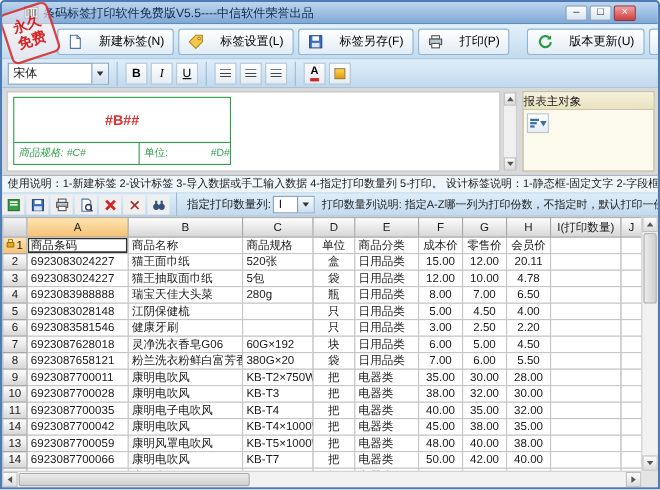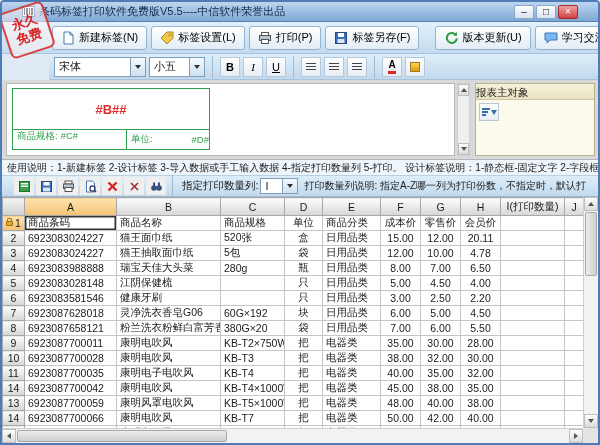--- a/index.html
+++ b/index.html
@@ -19,29 +19,29 @@
 
   
   .stamp { position:absolute; left:2px; top:4px; width:46px; height:48px; z-index:60;
     transform:rotate(-18deg); border:2px solid rgba(214,34,34,.85); border-radius:6px;
     background:rgba(255,242,242,.55); color:#d62222; font-weight:bold; font-size:13px;
     display:flex; flex-direction:column; align-items:center; justify-content:center; line-height:1.15; }
 
   
   .toolbar1 { height:32px; display:flex; align-items:center; gap:4px; padding:0 6px 0 50px;
     background:linear-gradient(#e2f1fb,#c3dbee); border-bottom:1px solid #a9c4da; }
-  .tb-btn { display:inline-flex; align-items:center; gap:4px; height:24px; padding:0 8px;
+  .tb-btn { display:inline-flex; align-items:center; gap:15px; height:24px; padding:0 8px;
     border:1px solid #92b4d2; border-radius:3px; background:linear-gradient(#ffffff,#e2edf6);
     font-size:11px; white-space:nowrap; cursor:default; }
   .tb-btn svg { width:14px; height:14px; }
   .sep { width:1px; height:22px; background:#9fb9cf; margin:0 4px; }
 
   
   .fontbar { height:26px; display:flex; align-items:center; gap:3px; padding:0 5px;
-    background:linear-gradient(#ddeefa,#c2d9ec); border-bottom:1px solid #a9c4da;margin-left:47px; }
+    background:linear-gradient(#ddeefa,#c2d9ec); border-bottom:1px solid #a9c4da; }
   .combo { display:inline-flex; align-items:center; height:20px; background:#fff;
     border:1px solid #7f9db9; font-size:11px; padding-left:4px; }
   .combo .dd { margin-left:auto; width:15px; height:100%; border-left:1px solid #7f9db9;
     background:linear-gradient(#f5fafe,#cfe0f0); display:flex; align-items:center; justify-content:center; }
   .tri { width:0; height:0; border-left:3.5px solid transparent; border-right:3.5px solid transparent; border-top:4px solid #333; }
   .font-combo { width:92px; } .size-combo { width:56px; }
   .fmt { width:20px; height:20px; display:inline-flex; align-items:center; justify-content:center;
     border:1px solid #b5c8da; background:linear-gradient(#fefefe,#e6edf4); font-size:11px; cursor:default; }
   .fmt.b { font-weight:bold; } .fmt.i { font-style:italic; font-family:"Liberation Serif",serif; } .fmt.u { text-decoration:underline; }
   .align-bars { width:10px; height:7px; background:repeating-linear-gradient(#444 0 1px,transparent 1px 3px); }
@@ -50,21 +50,21 @@
   .fillicon { width:10px; height:10px; background:linear-gradient(#ffd34d,#e09a10); border:1px solid #9a7a20; }
 
   
   .designer { height:80px; display:flex; background:#d9d9d9; border-bottom:1px solid #aeb6bd; }
   .canvas { flex:1; margin:3px 0 3px 4px; background:#fff; border:1px solid #b8b8b8; position:relative; }
   .label-box { position:absolute; left:5px; top:4px; width:198px; height:62px;
     border:1px solid #2f9e4e; background:#fff; display:flex; flex-direction:column; }
   .label-title { flex:1; display:flex; align-items:center; justify-content:center;
     color:#e03030; font-weight:bold; font-size:13px; }
   .label-row { height:20px; display:flex; border-top:1px solid #2f9e4e; color:#2f9e4e; font-size:9.5px; }
-  .label-cell { flex:1.4; display:flex; align-items:flex-start; padding-left:4px; gap:3px; }
+  .label-cell { flex:1.4; display:flex; align-items:center; padding-left:4px; gap:3px;font-style:italic; }
   .label-cell2 { flex:1; display:flex; align-items:center; padding-left:4px; gap:3px; border-left:1px solid #2f9e4e;justify-content:space-between; }
   .cvscroll { width:13px; margin:3px 2px; background:#f0f0f0; border:1px solid #cfcfcf;
     display:flex; flex-direction:column; justify-content:space-between; }
   .sb-arrow { height:12px; background:linear-gradient(#fdfdfd,#dcdcdc); border:1px solid #bfbfbf;
     display:flex; align-items:center; justify-content:center; }
   .tri-up { width:0;height:0;border-left:3px solid transparent;border-right:3px solid transparent;border-bottom:4px solid #555; }
   .tri-dn { width:0;height:0;border-left:3px solid transparent;border-right:3px solid transparent;border-top:4px solid #555; }
   .tri-lf { width:0;height:0;border-top:3px solid transparent;border-bottom:3px solid transparent;border-right:4px solid #555; }
   .tri-rt { width:0;height:0;border-top:3px solid transparent;border-bottom:3px solid transparent;border-left:4px solid #555; }
   .report-panel { width:120px; margin:3px 3px; background:#fcfaec; border:1px solid #b6b191; display:flex; flex-direction:column; }
@@ -75,21 +75,21 @@
   .sort-bars { display:flex; flex-direction:column; gap:1px; }
   .sort-bars i { display:block; height:2px; background:#3a6ea8; }
   .sort-bars i:nth-child(1){ width:8px; } .sort-bars i:nth-child(2){ width:6px; } .sort-bars i:nth-child(3){ width:4px; }
   .sort-arrow { width:0;height:0;border-left:3px solid transparent;border-right:3px solid transparent;border-top:5px solid #3a6ea8; }
 
   
   .usagebar { height:16px; line-height:15px; padding:0 5px; font-size:10px; background:#eef5fb;
     border-bottom:1px solid #b9cfe2; white-space:nowrap; overflow:hidden; }
 
   
-  .toolbar2 { height:21px; display:flex; align-items:center; gap:2px; padding:0 12px;
+  .toolbar2 { height:21px; display:flex; align-items:center; gap:2px; padding:0 0;
     background:linear-gradient(#ddeefa,#c2d9ec); border-bottom:1px solid #9fb9cf; }
   .tb2-btn { width:20px; height:18px; display:flex; align-items:center; justify-content:center;
     border:1px solid transparent; cursor:default; }
   .tb2-btn svg { width:13px; height:13px; }
   .pc-label { font-size:10.5px; white-space:nowrap; margin-left:3px; }
   .combo-i { width:38px; height:16px; }
   .pc-note { flex:1; font-size:10px; white-space:nowrap; overflow:hidden; color:#222; margin-left:4px; }
 
   
   .grid-area { position:relative; height:246px; background:#e6e6e6; overflow:hidden; }
@@ -157,59 +157,53 @@
     </button>
     <button class="tb-btn">
       <svg viewBox="0 0 14 14">
           <path d="M1 7 7 1h6v6l-6 6z" fill="#f4c84a" stroke="#b08820"></path>
           <circle cx="10" cy="4" r="1.2" fill="#fff" stroke="#b08820"></circle>
         </svg>
       <span>标签设置(L)</span>
     </button>
     <button class="tb-btn">
       <svg viewBox="0 0 14 14">
+          <rect x="1.5" y="1.5" width="11" height="11" fill="#3a6ec0" stroke="#24497f"></rect>
+          <rect x="4" y="2" width="6" height="4" fill="#fff"></rect>
+          <rect x="3.5" y="8" width="7" height="4" fill="#d8e4f2"></rect>
+        </svg>
+      <span>标签另存(F)</span>
+    </button>
+    <button class="tb-btn">
+      <svg viewBox="0 0 14 14">
           <rect x="3.5" y="1.5" width="7" height="3" fill="#fff" stroke="#555"></rect>
           <rect x="1.5" y="4.5" width="11" height="5" fill="#b9c6d0" stroke="#555"></rect>
           <rect x="3.5" y="8.5" width="7" height="4" fill="#fff" stroke="#555"></rect>
         </svg>
       <span>打印(P)</span>
-    </button>
-    <button class="tb-btn">
-      <svg viewBox="0 0 14 14">
-          <rect x="1.5" y="1.5" width="11" height="11" fill="#3a6ec0" stroke="#24497f"></rect>
-          <rect x="4" y="2" width="6" height="4" fill="#fff"></rect>
-          <rect x="3.5" y="8" width="7" height="4" fill="#d8e4f2"></rect>
-        </svg>
-      <span>标签另存(F)</span>
     </button>
     <span class="sep"></span>
     <button class="tb-btn">
       <svg viewBox="0 0 14 14">
           <path d="M11.5 3.5a5 5 0 1 0 1.3 3.8" fill="none" stroke="#2a9d3a" stroke-width="2"></path>
           <path d="M13 1v3.8H9.2z" fill="#2a9d3a"></path>
         </svg>
       <span>版本更新(U)</span>
     </button>
     <button class="tb-btn">
       <svg viewBox="0 0 14 14">
           <path d="M1 2h12v7H6l-3 3V9H1z" fill="#7ab8f0" stroke="#3a78b8"></path>
         </svg>
       <span>学习交流(S)</span>
     </button>
   </div>
 
   <div class="fontbar">
     <div class="combo font-combo">
       <span>宋体</span>
-      <span class="dd">
-          <i class="tri"></i>
-        </span>
-    </div>
-    <div class="combo size-combo">
-      <span>小五</span>
       <span class="dd">
           <i class="tri"></i>
         </span>
     </div>
     <span class="sep"></span>
     <button class="fmt b">B</button>
     <button class="fmt i">I</button>
     <button class="fmt u">U</button>
     <span class="sep"></span>
     <button class="fmt">

